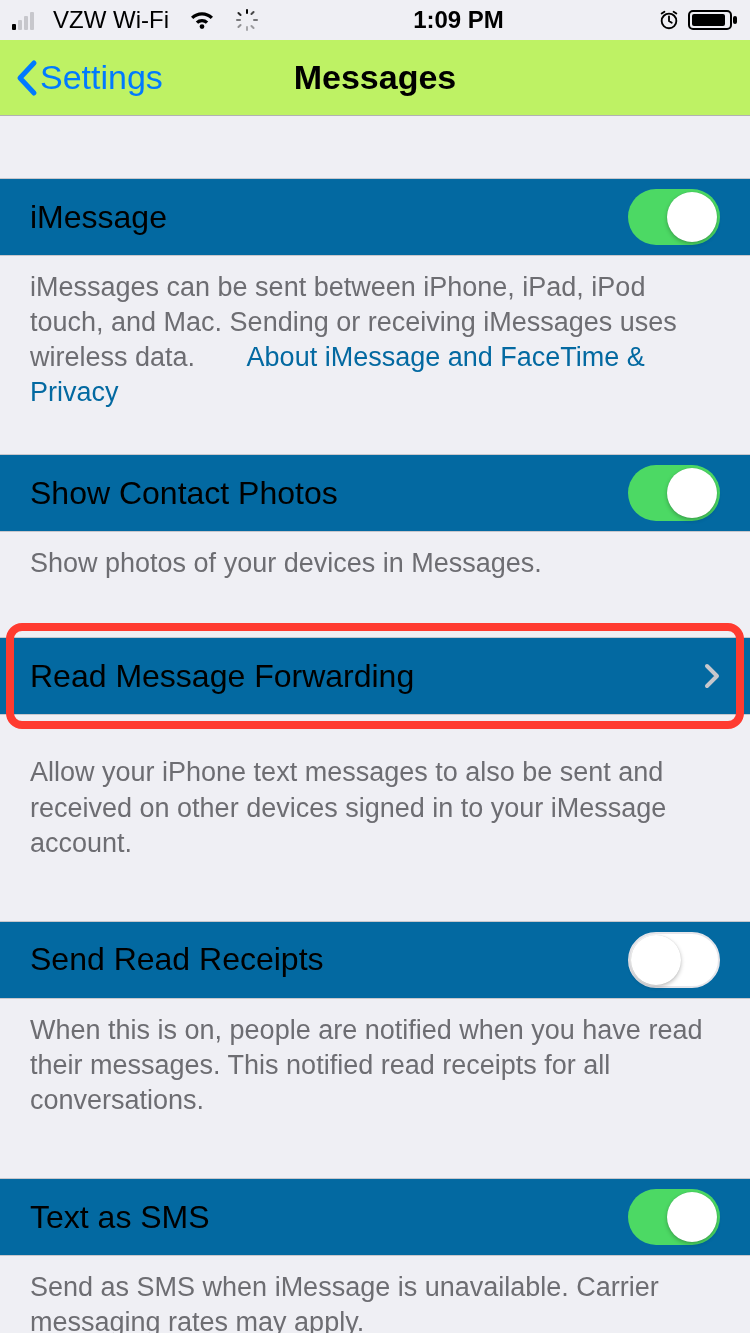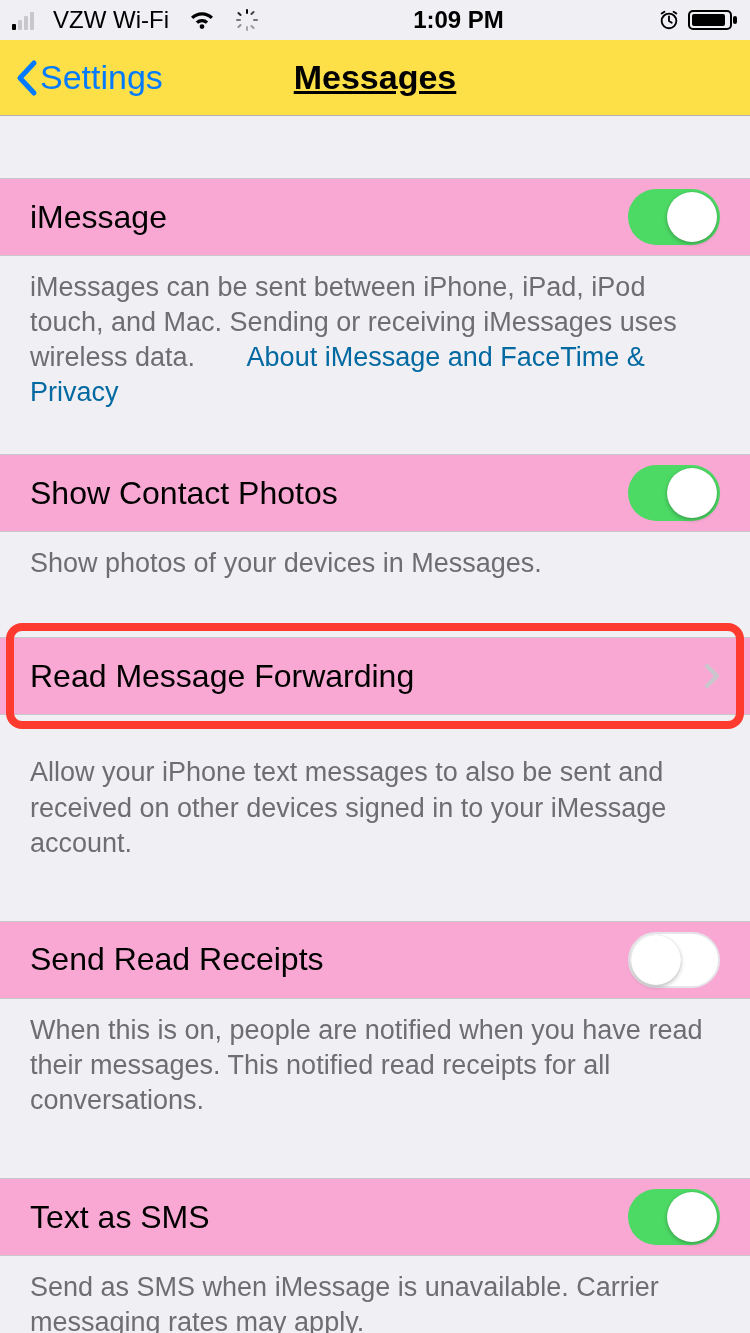--- a/index.html
+++ b/index.html
@@ -8,28 +8,28 @@
   .status-bar { height: 40px; display: flex; align-items: center; justify-content: space-between; padding: 0 12px; font-size: 24px; font-weight: 500; }
   .status-left { display: flex; align-items: center; gap: 19px; }
   .status-right { display: flex; align-items: center; gap: 8px; }
   .signal-bars { display: flex; align-items: flex-end; gap: 2px; height: 20px; }
   .signal-bars span { width: 4px; background: #c7c7cc; border-radius: 1px; }
   .signal-bars span.on { background: #000; }
   .signal-bars span:nth-child(1){height:6px;} .signal-bars span:nth-child(2){height:10px;} .signal-bars span:nth-child(3){height:14px;} .signal-bars span:nth-child(4){height:18px;}
   .wifi-icon svg, .spinner-icon svg, .alarm-icon svg, .battery-icon svg { display:block; }
   .carrier-label { font-size: 24px; }
   
-  .nav-bar { height: 76px; border-bottom: 1px solid #b2b2b2; display: flex; align-items: center; position: relative; background: #fde047; }
+  .nav-bar { height: 76px; border-bottom: 1px solid #b2b2b2; display: flex; align-items: center; position: relative; background: #bef264; }
   .nav-back { display: flex; align-items: center; color: #007aff; font-size: 34px; padding-left: 14px; cursor: pointer; }
   .nav-back svg { margin-right: 2px; }
-  .nav-title { position: absolute; left: 0; right: 0; text-align: center; font-size: 34px; font-weight: 600; pointer-events: none; text-decoration: underline; }
+  .nav-title { position: absolute; left: 0; right: 0; text-align: center; font-size: 34px; font-weight: 600; pointer-events: none; }
   
   .content { background: #efeff4; }
   .group-spacer { height: 62px; }
-  .row { background: #f9a8d4; border-top: 1px solid #c8c7cc; border-bottom: 1px solid #c8c7cc; display: flex; align-items: center; justify-content: space-between; padding: 0 30px; min-height: 78px; font-size: 32px; }
+  .row { background: #0369a1; border-top: 1px solid #c8c7cc; border-bottom: 1px solid #c8c7cc; display: flex; align-items: center; justify-content: space-between; padding: 0 30px; min-height: 78px; font-size: 32px; }
   .row .label { color: #000; }
   .chevron svg { display:block; }
   .footer { padding: 14px 30px 0 30px; font-size: 27px; color: #6d6d72; line-height: 1.3; }
   .footer a { color: #0369a1; text-decoration: none; margin-left: 44px; }
   
   .switch { width: 92px; height: 56px; border-radius: 28px; position: relative; }
   .switch.on { background: #4cd964; }
   .switch.off { background: #fff; border: 2px solid #e5e5ea; }
   .switch .knob { position: absolute; top: 3px; width: 50px; height: 50px; background: #fff; border-radius: 50%; box-shadow: 0 2px 4px rgba(0,0,0,0.25), 0 0 1px rgba(0,0,0,0.15); }
   .switch.on .knob { right: 3px; }

